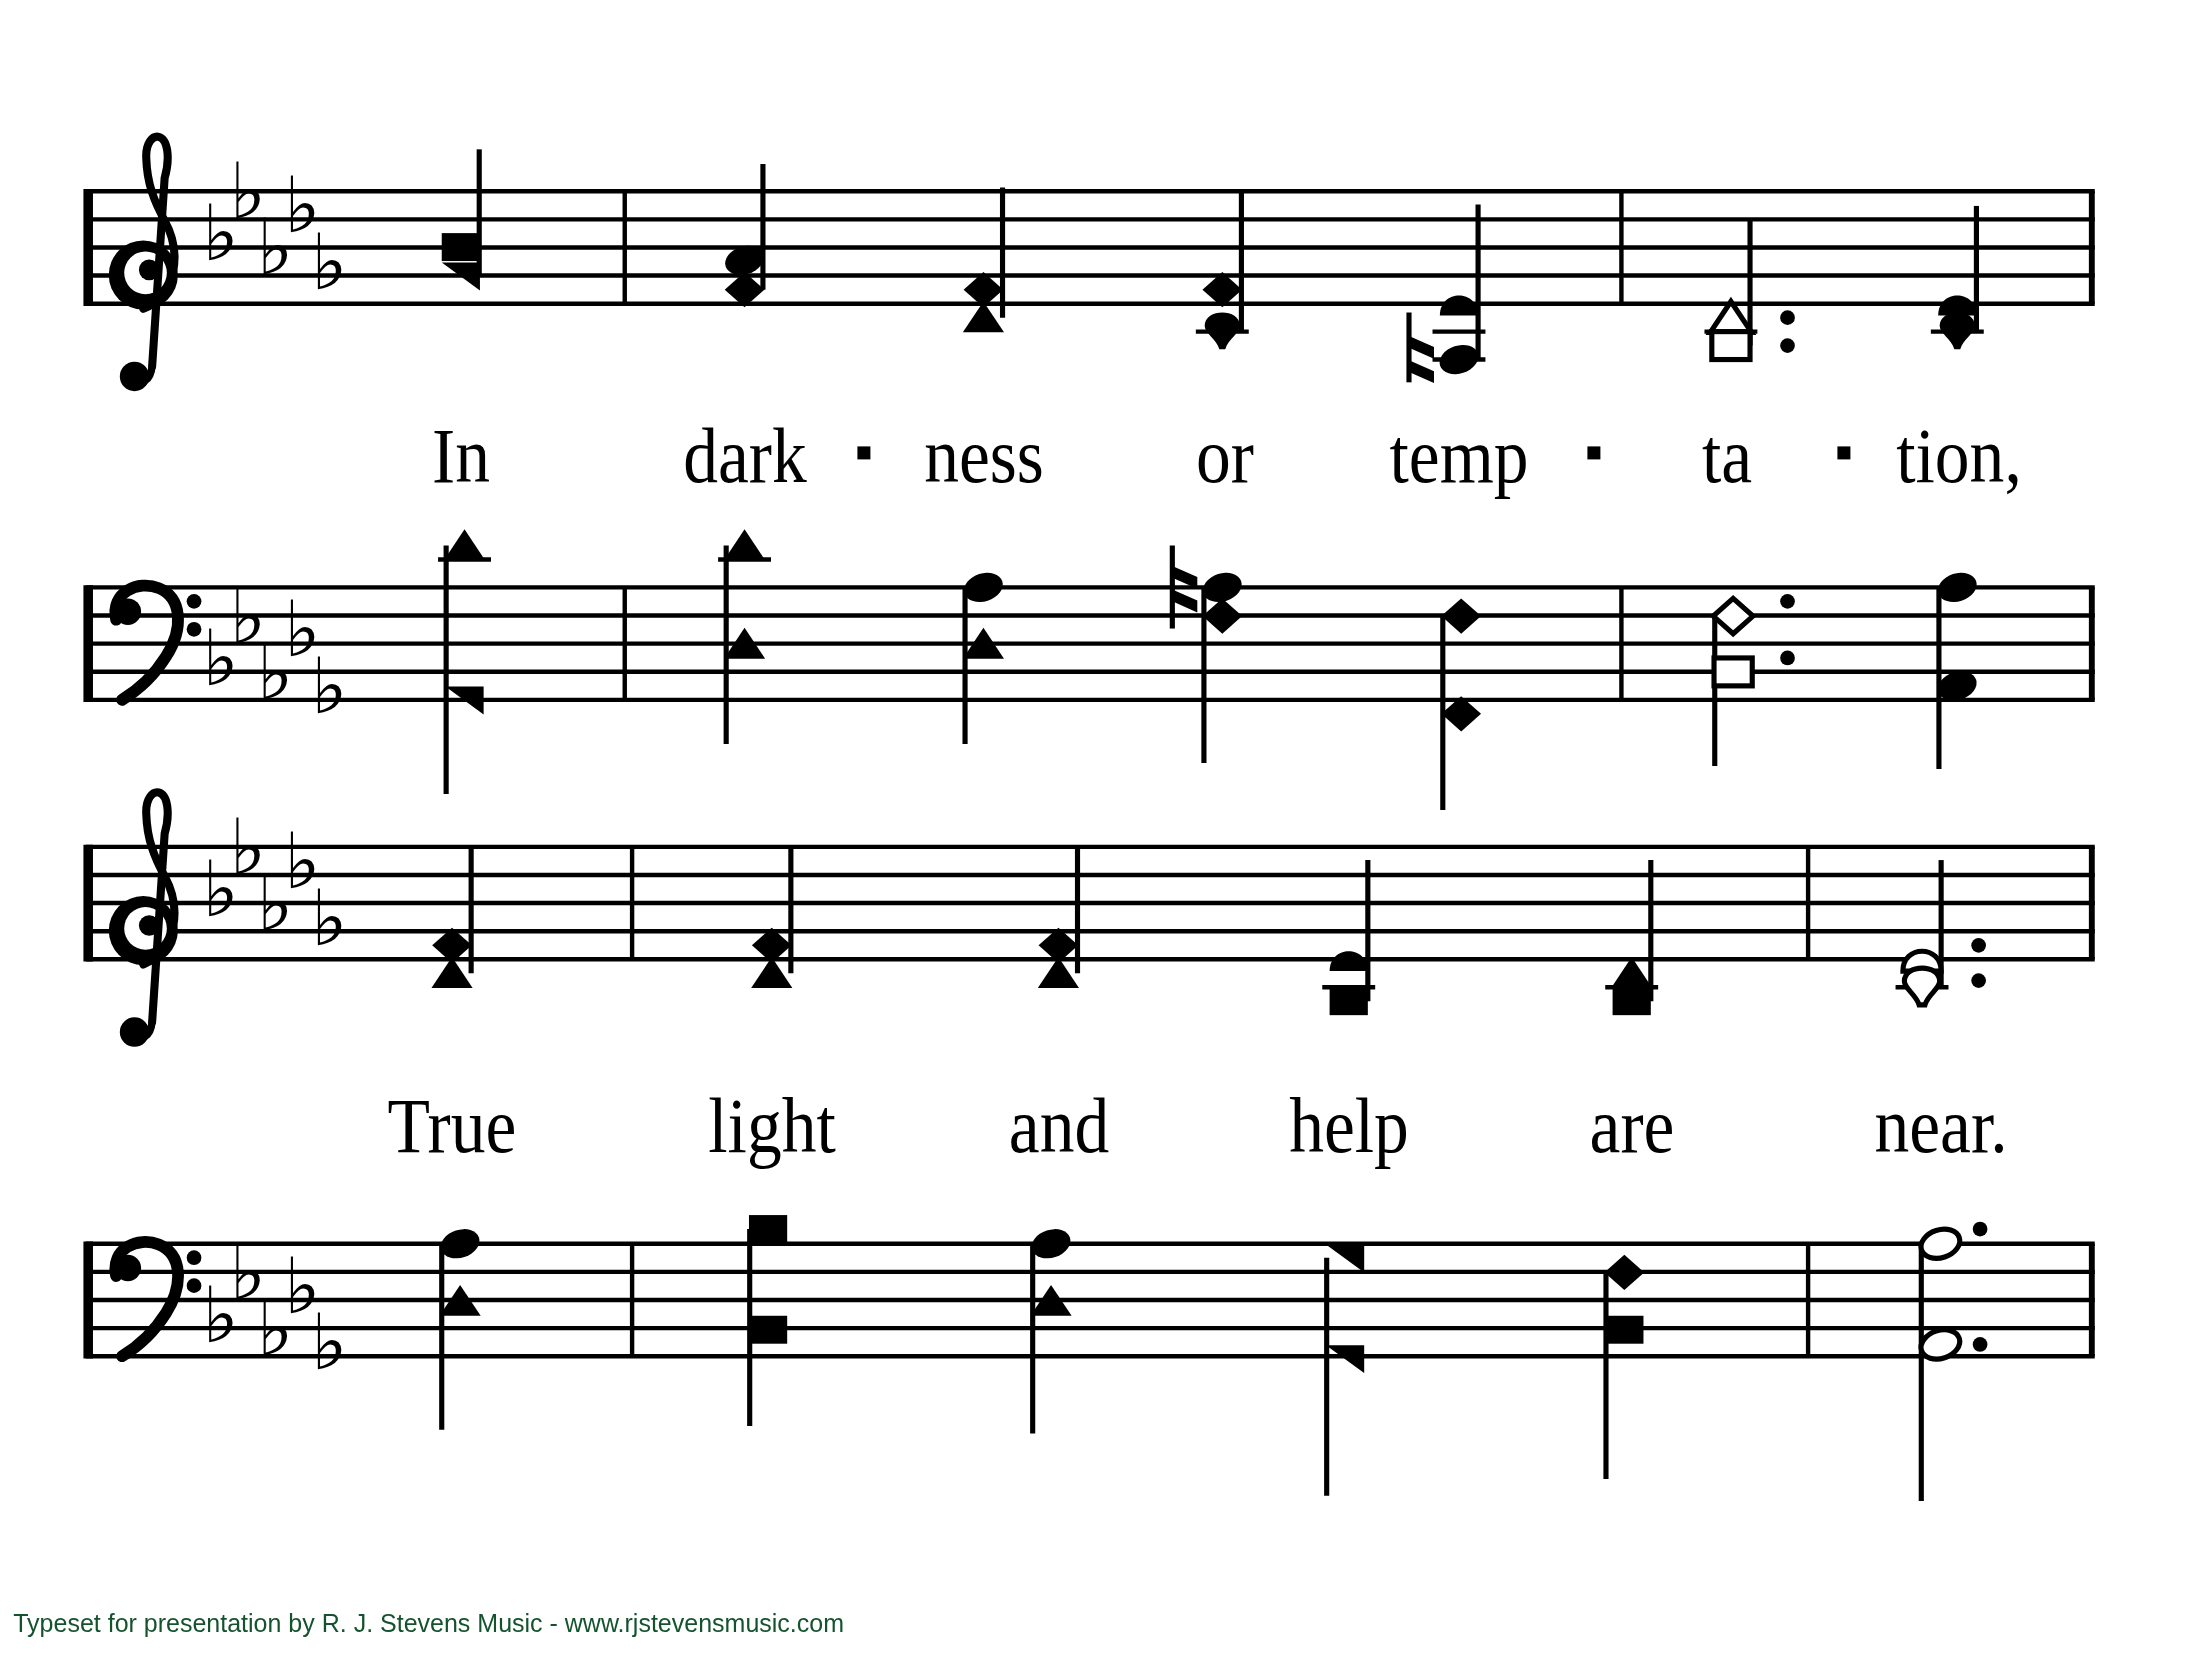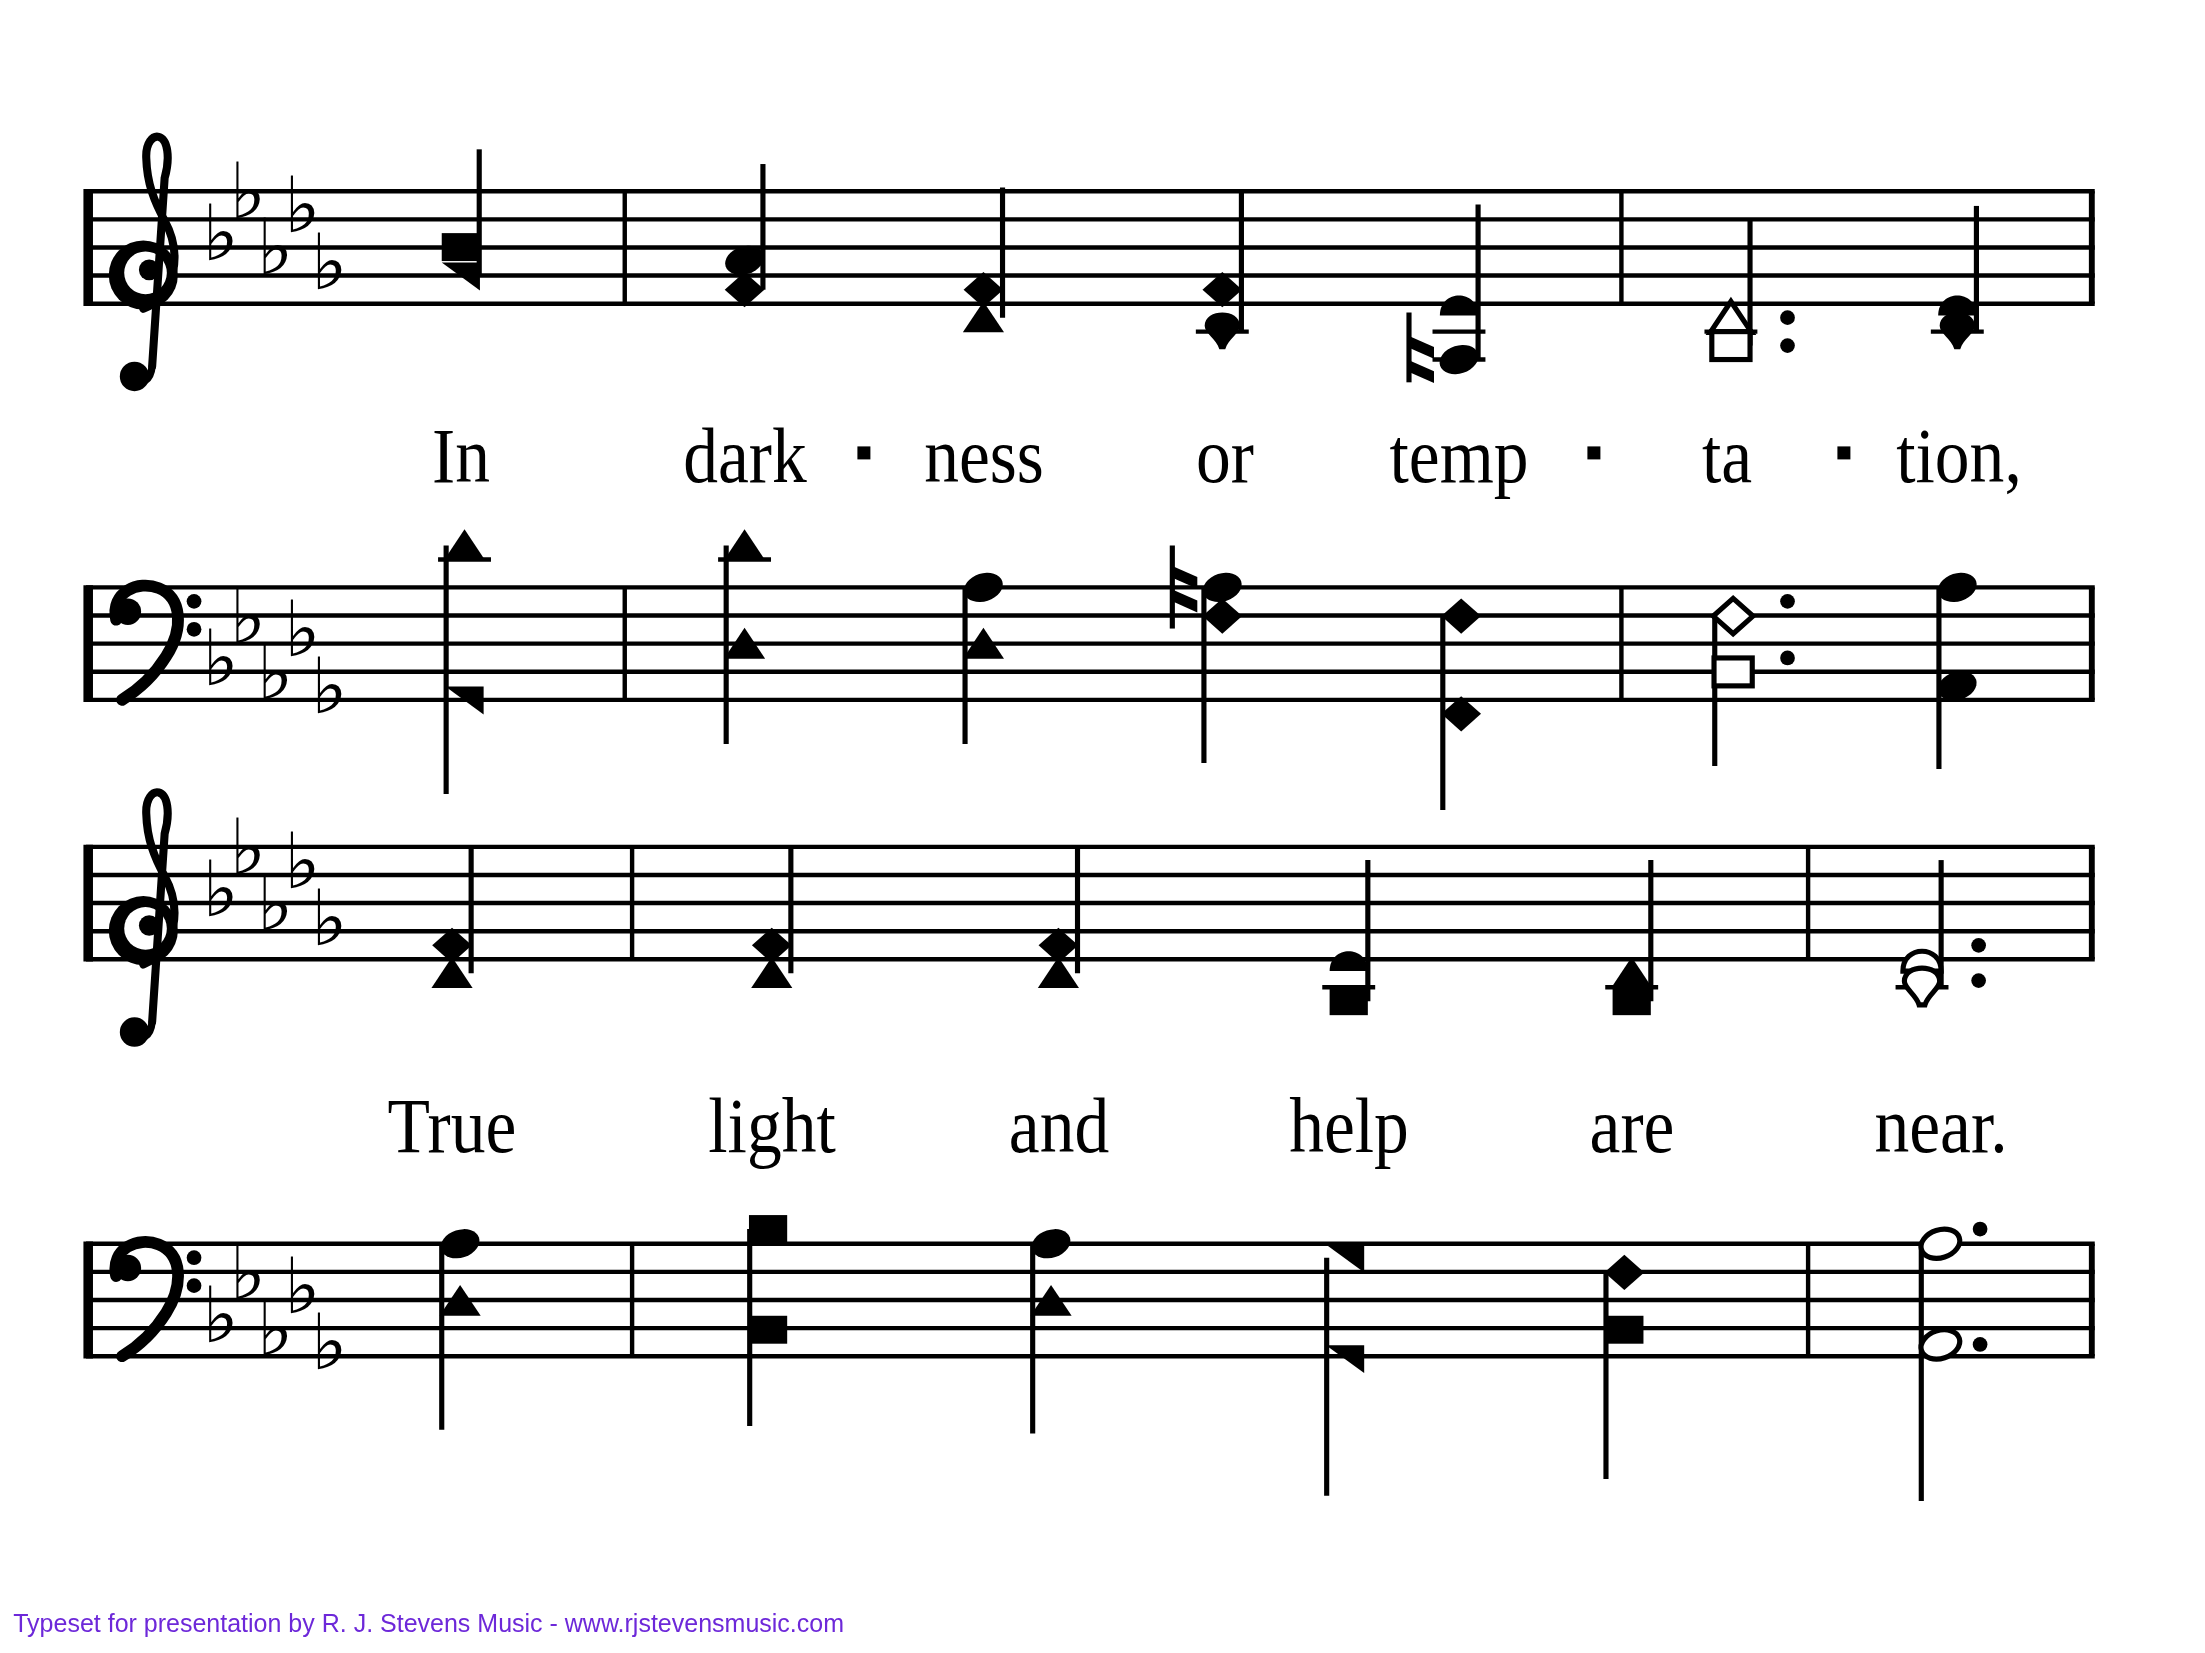--- a/index.html
+++ b/index.html
@@ -4,21 +4,21 @@
 <style>
   html,body{margin:0;padding:0;background:#fff;}
   .page{position:relative;width:2205px;height:1654px;background:#ffffff;overflow:hidden;
         font-family:"Liberation Serif",serif;}
   #music-svg{position:absolute;left:0;top:0;}
   .lyric{position:absolute;color:#000;font-family:"Liberation Serif",serif;
          font-size:79px;line-height:1;white-space:pre;
          transform:translateX(-50%) scaleX(0.88);transform-origin:center top;}
   .hyph{position:absolute;width:13.2px;height:13.2px;background:#000;
         transform:translate(-50%,-50%);}
-  .footer{position:absolute;color:#6d28d9;font-family:"Liberation Sans",sans-serif;
+  .footer{position:absolute;color:#14532d;font-family:"Liberation Sans",sans-serif;
           font-size:25px;line-height:1;}
 </style>
 </head>
 <body>
 
 <div class="page">
   <svg id="music-svg" width="2205" height="1654" viewBox="0 0 3000 2250" xmlns="http://www.w3.org/2000/svg">
       <g>
         <line x1="117" y1="260" x2="2850" y2="260" stroke="#000" stroke-width="6"></line>
         <line x1="117" y1="298.25" x2="2850" y2="298.25" stroke="#000" stroke-width="6"></line>

